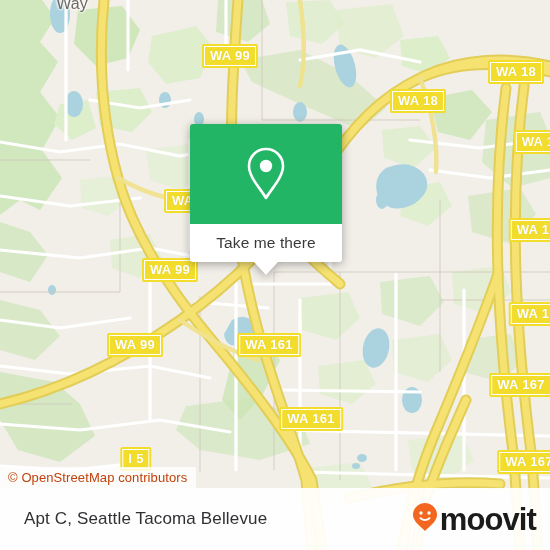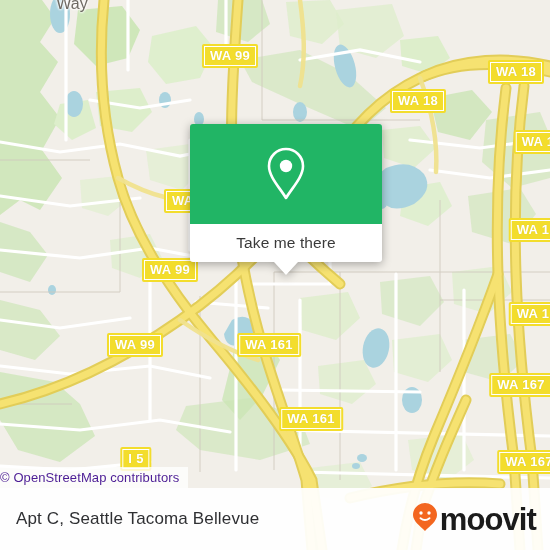--- a/index.html
+++ b/index.html
@@ -26,21 +26,21 @@
     background: #f2efe9;
   }
 
   #map svg { display: block; width: 550px; height: 550px; }
 
   
   #popup-card {
     position: absolute;
     left: 190px;
     top: 124px;
-    width: 192px;
+    width: 152px;
     z-index: 40;
     filter: drop-shadow(0 2px 5px rgba(0,0,0,0.33));
   }
   .card-head {
     height: 100px;
     background: #21b565;
     border-radius: 3px 3px 0 0;
     display: flex;
     align-items: center;
     justify-content: center;
@@ -71,38 +71,38 @@
     border-top: 13px solid #ffffff;
   }
 
   
   #attribution {
     position: absolute;
     left: 0;
     bottom: 62px;
     z-index: 30;
     background: rgba(255,255,255,0.78);
-    padding: 3px 9px 3px 0;
+    padding: 3px 9px 3px 8px;
     font-size: 13px;
-    color: #4c1d95;
+    color: #c2410c;
     letter-spacing: 0.1px;
     white-space: nowrap;
   }
 
   
   #footer {
     position: absolute;
     left: 0; right: 0; bottom: 0;
     height: 62px;
     background: rgba(255,255,255,0.93);
     z-index: 35;
     display: flex;
     align-items: center;
     justify-content: space-between;
-    padding: 0 14px 0 16px;
+    padding: 0 14px 0 24px;
   }
   #footer-title {
     font-size: 17px;
     color: #2f3033;
     letter-spacing: 0.15px;
     white-space: nowrap;
   }
   #brand {
     display: flex;
     align-items: center;

